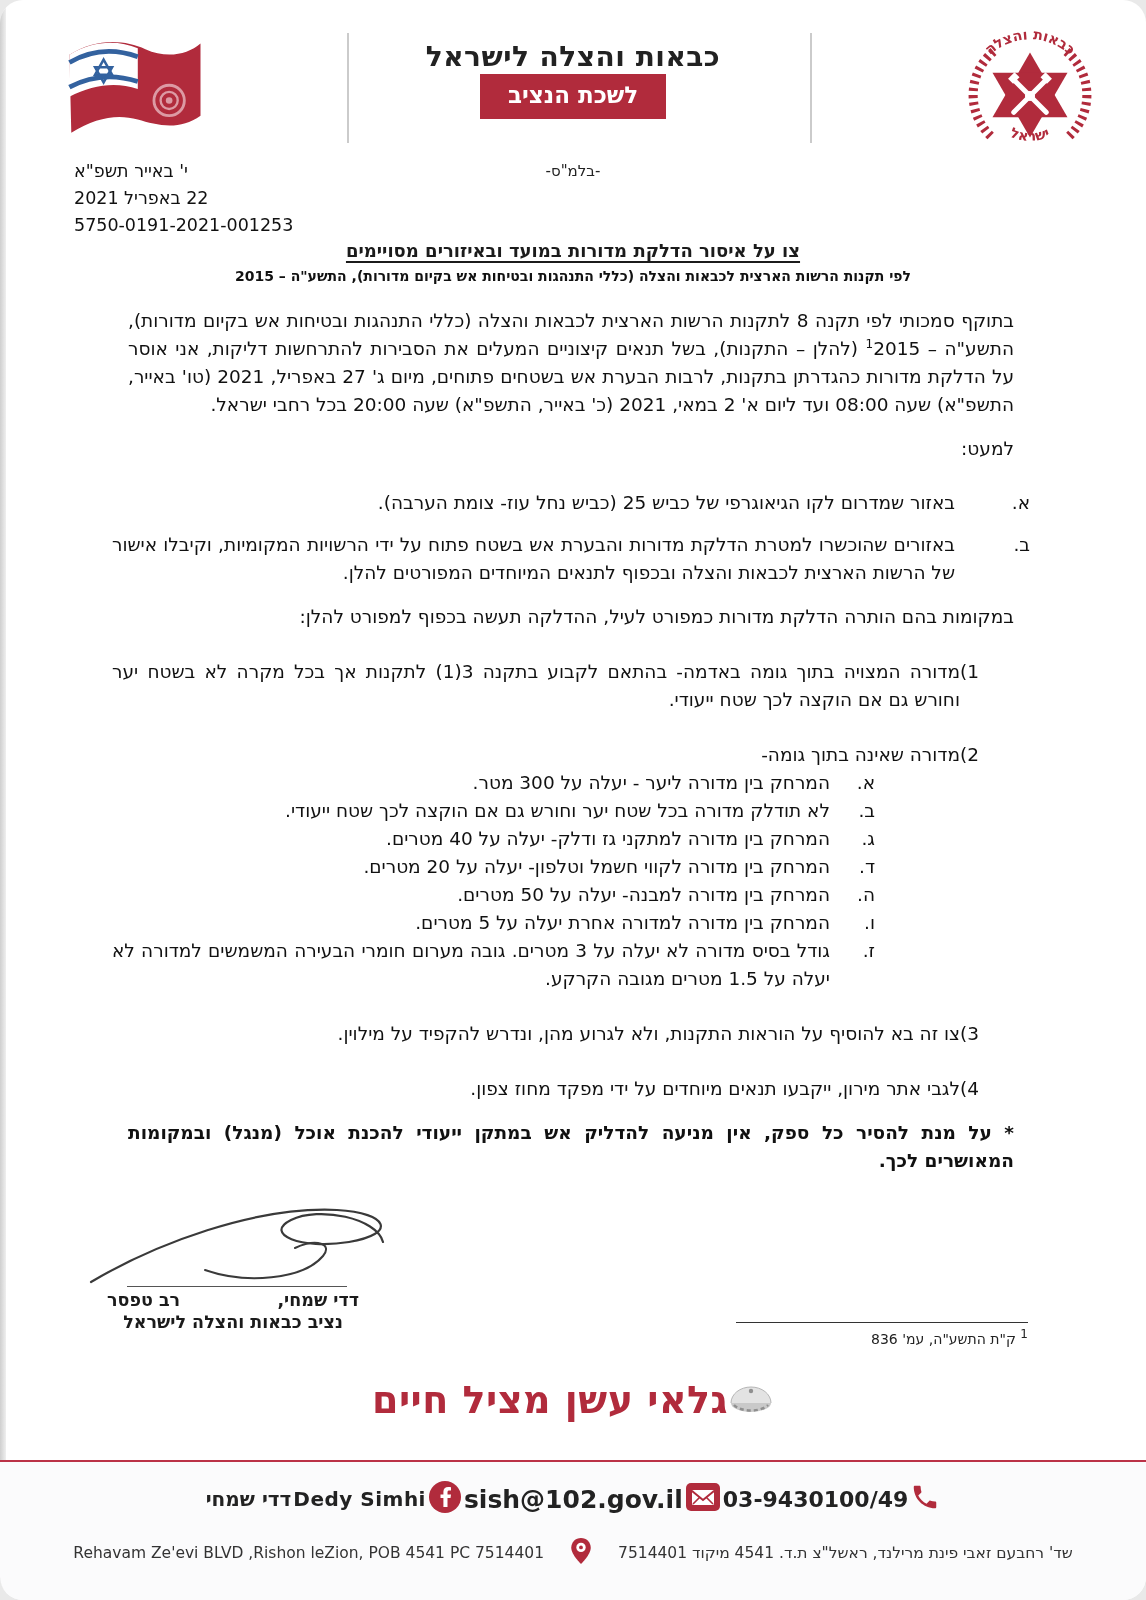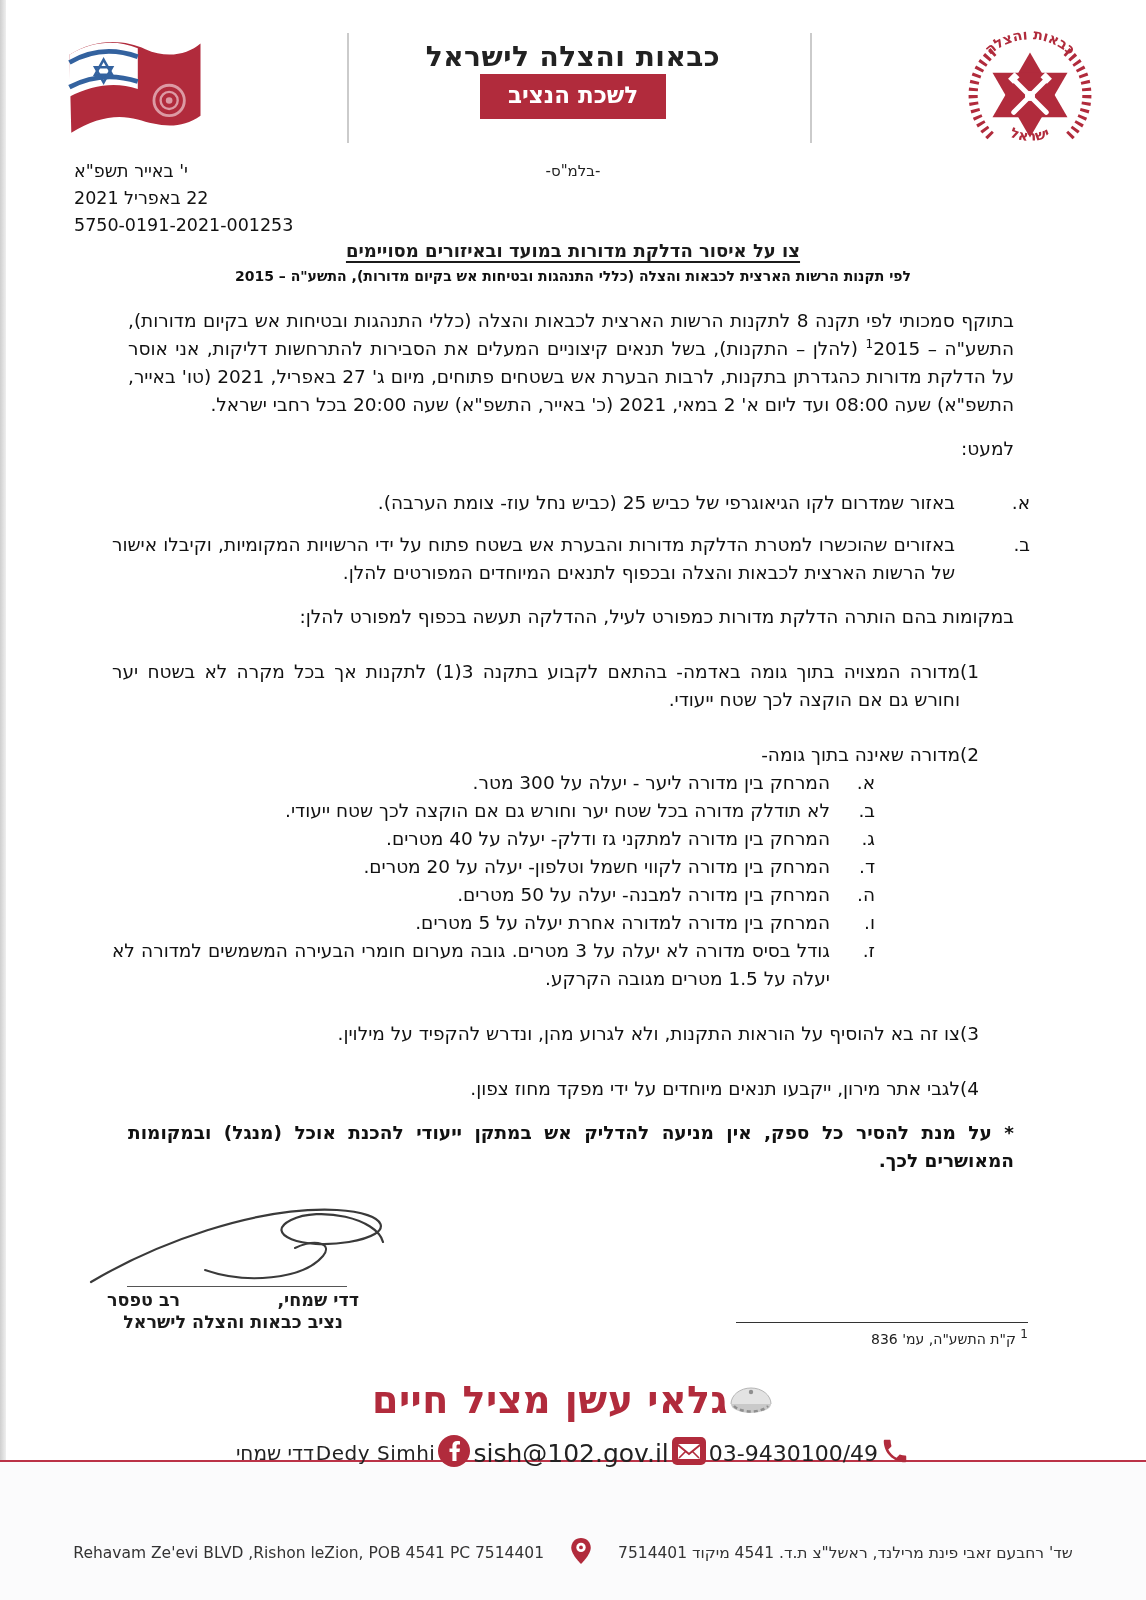--- a/index.html
+++ b/index.html
@@ -1,17 +1,17 @@
 <!DOCTYPE html>
 <html lang="he"><head>
 <meta charset="utf-8">
 <style>
   html,body{margin:0;padding:0;background:#e9e9e9;}
   .page{width:1146px;height:1600px;position:relative;overflow:hidden;background:#ffffff;
-        font-family:"DejaVu Sans",sans-serif;color:#1b1b1b;margin:0 auto;}
+        font-family:"DejaVu Sans",sans-serif;color:#1b1b1b;margin:0 auto;border-radius:23px;}
   .scan-edge{position:absolute;left:0;top:0;width:6px;height:100%;
              background:linear-gradient(90deg,#cfcfcf,#efefef);}
   
   .header{position:relative;height:150px;}
   .flag-logo{position:absolute;left:58px;top:28px;}
   .emblem{position:absolute;right:40px;top:24px;}
   .hdr-center{position:absolute;left:50%;transform:translateX(-50%);top:40px;text-align:center;width:420px;}
   .org-title{font-size:28px;font-weight:bold;color:#222;letter-spacing:.5px;}
   .office-badge{display:inline-block;margin-top:1px;background:#b12b3c;color:#fff;
                 font-size:23px;font-weight:bold;padding:8px 28px 11px;}
@@ -48,25 +48,25 @@
   .sig-names{margin-left:22px;width:252px;display:flex;justify-content:space-between;
              direction:rtl;font-size:17.5px;font-weight:bold;margin-top:3px;}
   .sig-role{margin-left:22px;width:252px;text-align:center;font-size:17.5px;font-weight:bold;margin-top:2px;direction:rtl;}
   
   .footnote{position:absolute;right:118px;top:1322px;width:292px;direction:rtl;text-align:right;}
   .fn-rule{border-top:1.5px solid #333;width:100%;}
   .fn-text{font-size:14px;margin-top:8px;color:#222;}
   
   .footer-bg{position:absolute;left:0;right:0;top:1462px;bottom:0;background:#fbfbfc;}
   .slogan-row{position:absolute;left:0;right:0;top:1378px;display:flex;justify-content:center;
-              align-items:center;}
+              }
   .slogan-text{direction:rtl;font-size:38px;font-weight:bold;color:#b12b3c;letter-spacing:.5px;}
   .red-rule{position:absolute;left:0;right:0;top:1460px;height:2px;background:#bb3347;}
-  .contact-row{position:absolute;left:0;right:0;top:1434px;display:flex;justify-content:center;
-               align-items:center;gap:2px;font-weight:normal;color:#222;}
+  .contact-row{position:absolute;left:0;right:0;top:1480px;display:flex;justify-content:center;
+               align-items:center;gap:2px;font-weight:bold;color:#222;}
   .contact-row .he{direction:rtl;font-size:20px;}
   .contact-row .en{font-size:20px;letter-spacing:.5px;}
   .contact-row .email{font-size:25px;}
   .contact-row .phone{font-size:22px;}
   .addr-row{position:absolute;left:0;right:0;top:1534px;display:flex;justify-content:center;
             align-items:center;gap:24px;color:#333;}
   .addr-row .he{direction:rtl;font-size:15.5px;}
   .addr-row .en{font-size:15.5px;}
   .icon{flex:0 0 auto;display:inline-block;}
 </style>

